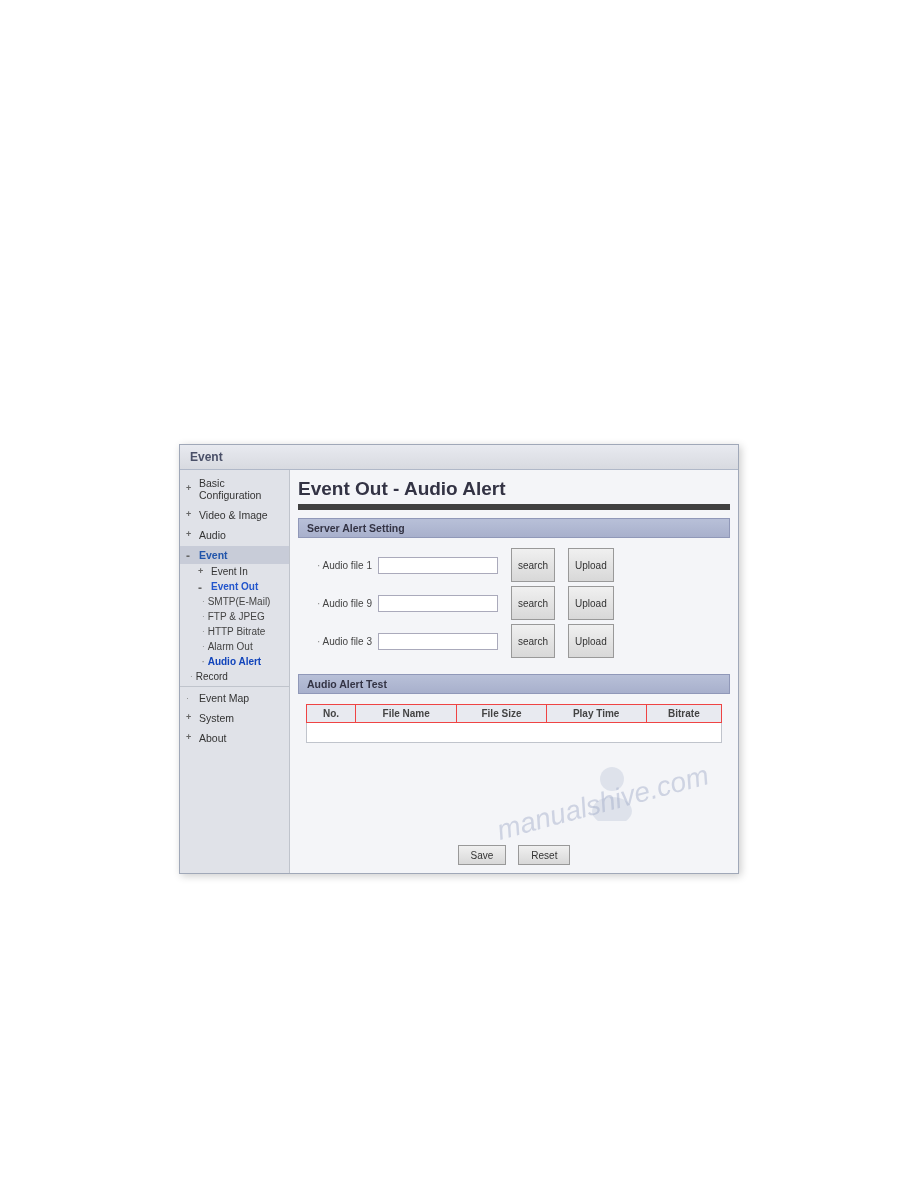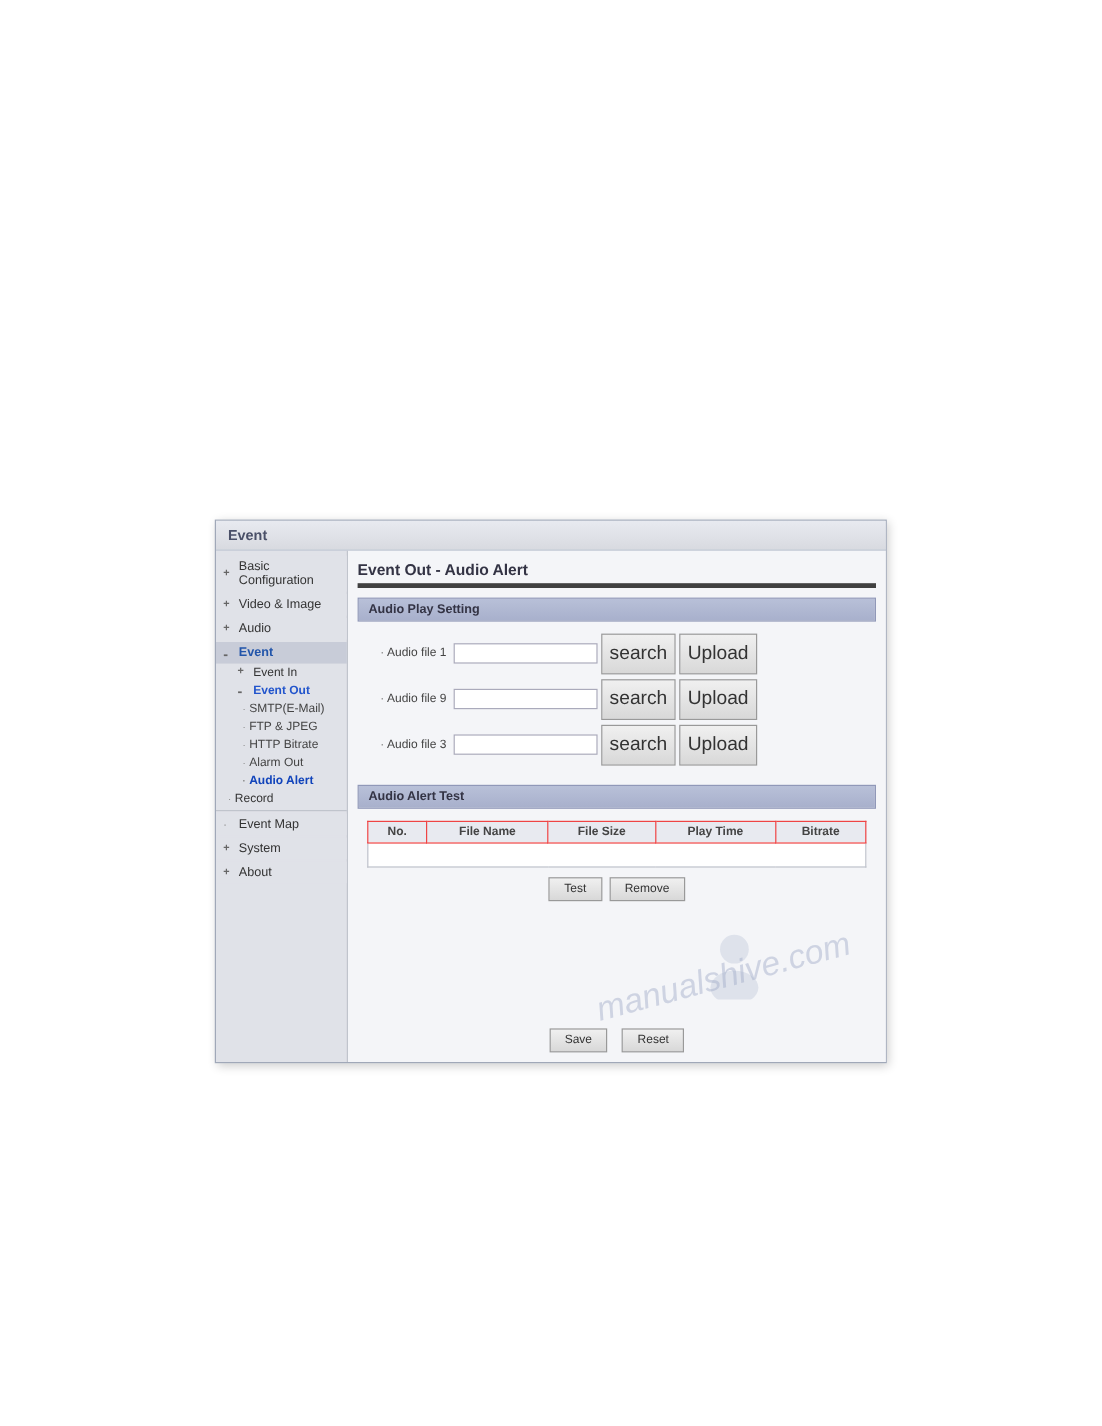--- a/index.html
+++ b/index.html
@@ -131,26 +131,26 @@
     }
 
     
     .main-content {
       flex: 1;
       padding: 8px;
       background: #f4f5f8;
     }
 
     .page-title {
-      font-size: 13px;
+      font-size: 19px;
       font-weight: bold;
       color: #334;
       margin-bottom: 8px;
       padding-bottom: 4px;
-      border-bottom: 4px solid #404040;
+      border-bottom: 6px solid #404040;
     }
 
     .section-header {
       background: linear-gradient(to bottom, #b8c0d8, #a8b0cc);
       color: #334;
       padding: 3px 8px;
       font-size: 10.5px;
       font-weight: bold;
       margin-bottom: 6px;
       border: 1px solid #9098b8;
@@ -190,25 +190,25 @@
       height: 17px;
       border: 1px solid #aab;
       background: #fff;
       font-size: 10px;
       padding: 1px 2px;
     }
 
     .btn-small {
       height: 34px;
       padding: 0 6px;
-      font-size: 16px;
+      font-size: 10px;
       border: 1px solid #999;
       background: linear-gradient(to bottom, #f0f0f0, #d8d8d8);
       cursor: pointer;
-      margin-left: 3px;
+      margin-left: 13px;
       color: #333;
     }
 
     
     .test-table {
       width: 100%;
       border-collapse: collapse;
       margin-bottom: 8px;
       font-size: 10px;
     }
@@ -381,21 +381,21 @@
             <span>About</span>
           </div>
         </div>
 
       </div>
 
       <div class="main-content">
 
         <div class="page-title">Event Out - Audio Alert</div>
 
-        <div class="section-header">Audio Play Setting</div>
+        <div class="section-header">Server Alert Setting</div>
 
         <div class="section-body">
 
 
           <div class="audio-file-row">
             <span class="audio-file-label">
               <span style="color:#888;">·</span> <span>Audio file 1</span>
             </span>
             <input type="text" class="audio-file-input" value="" style="">
             <button class="btn-small">search</button>
@@ -435,24 +435,20 @@
                 <th>Bitrate</th>
               </tr>
             </thead>
             <tbody>
               <tr>
                 <td colspan="5" style="height:20px;"></td>
               </tr>
             </tbody>
           </table>
 
-          <div class="table-actions">
-            <button class="btn-action">Test</button>
-            <button class="btn-action">Remove</button>
-          </div>
 
           <div style="position:relative;height:80px;">
 
             <svg class="watermark-icon" viewBox="0 0 60 60" style="position:absolute;bottom:10px;right:80px;opacity:0.2;">
               <circle cx="30" cy="18" r="12" fill="#8899bb"></circle>
               <ellipse cx="30" cy="50" rx="20" ry="14" fill="#8899bb"></ellipse>
             </svg>
             <div class="watermark">
               <span>manualshive.com</span>
             </div>

